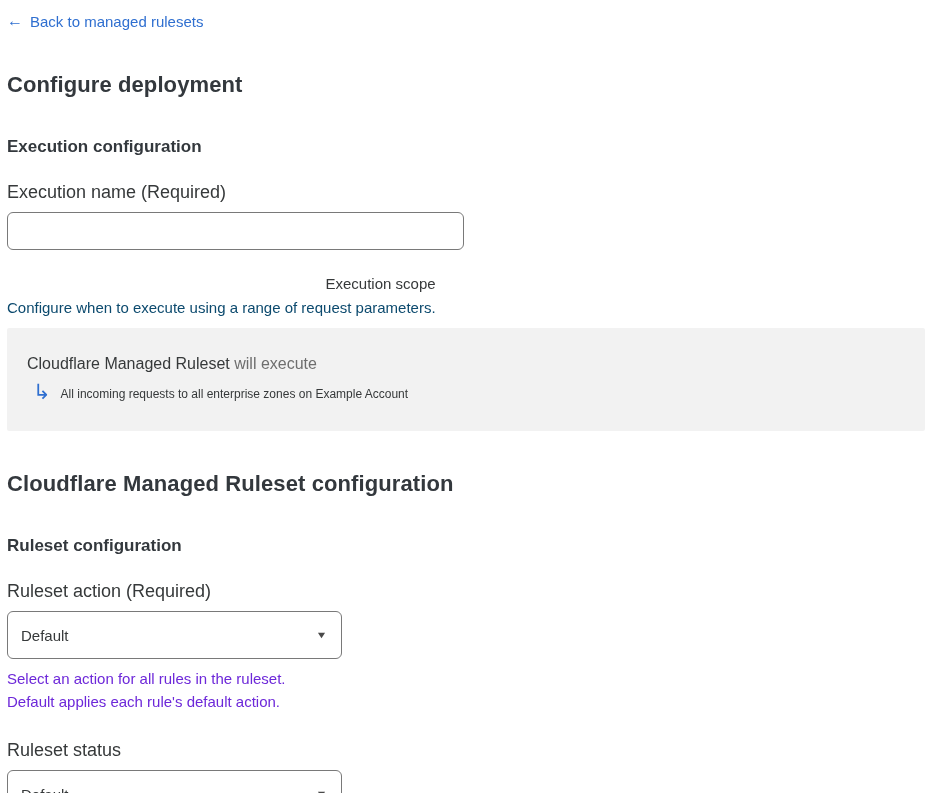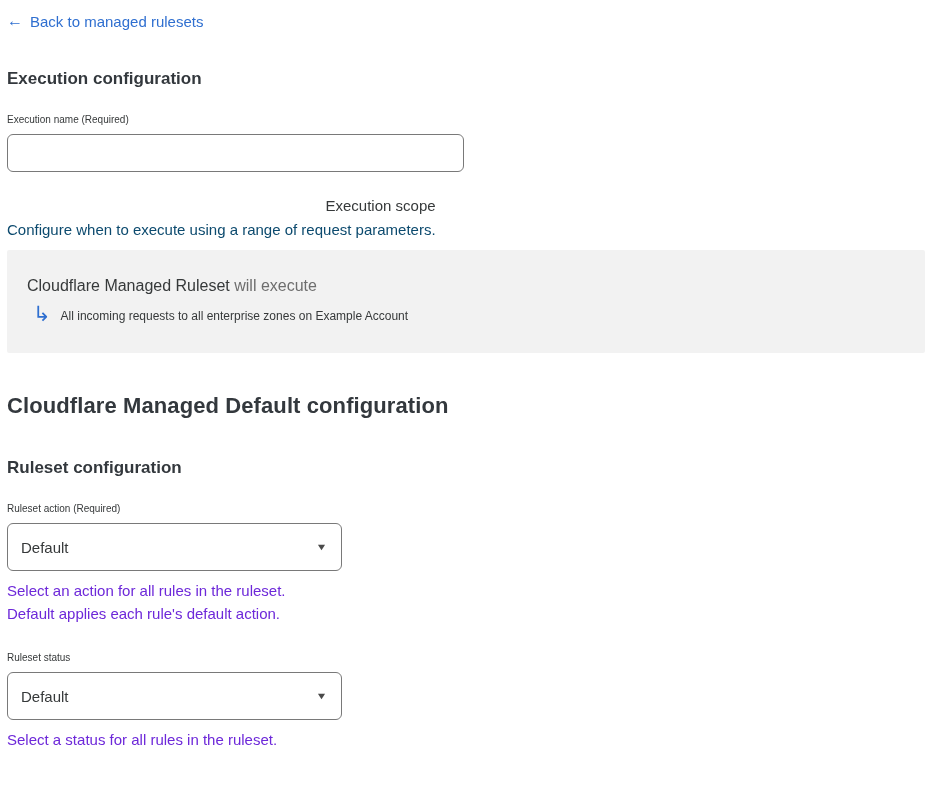--- a/index.html
+++ b/index.html
@@ -44,21 +44,21 @@
   }
   h3.subsection-title {
     margin-top: 39px;
     font-size: 17px;
     font-weight: 700;
     color: #33383d;
   }
 
   .field-label {
     margin-top: 25px;
-    font-size: 10px;
+    font-size: 18px;
     color: #36393a;
   }
 
   input.text-input {
     display: block;
     margin-top: 9px;
     width: 457px;
     height: 38px;
     border: 1px solid #797979;
     border-radius: 6px;
@@ -146,20 +146,21 @@
 </head>
 <body>
 
 <div class="page">
 
   <a class="back-link">
     <span class="arrow">←</span>
     <span>Back to managed rulesets</span>
   </a>
 
+  <h1 class="page-title">Configure deployment</h1>
 
   <h3 class="subsection-title">Execution configuration</h3>
 
   <div class="field-label">Execution name (Required)</div>
   <input class="text-input" type="text" value="" style="">
 
   <div class="scope-row">
     <div class="scope-text">
       <div class="scope-label">Execution scope</div>
       <div class="scope-desc">Configure when to execute using a range of request parameters.</div>
@@ -169,21 +170,21 @@
   <div class="summary-box">
     <div class="summary-line1">
       <span>Cloudflare Managed Ruleset</span><span class="muted"> will execute</span>
     </div>
     <div class="summary-line2">
       <span class="elbow-arrow">↳</span>
       <span class="scope-value">All incoming requests to all enterprise zones on Example Account</span>
     </div>
   </div>
 
-  <h2 class="section-title">Cloudflare Managed Default configuration</h2>
+  <h2 class="section-title">Cloudflare Managed Ruleset configuration</h2>
 
   <h3 class="subsection-title">Ruleset configuration</h3>
 
   <div class="field-label">Ruleset action (Required)</div>
   <div class="select">
     <span class="select-value">Default</span>
     <span class="caret">▼</span>
   </div>
   <div class="helper">
     <div>Select an action for all rules in the ruleset.</div>

